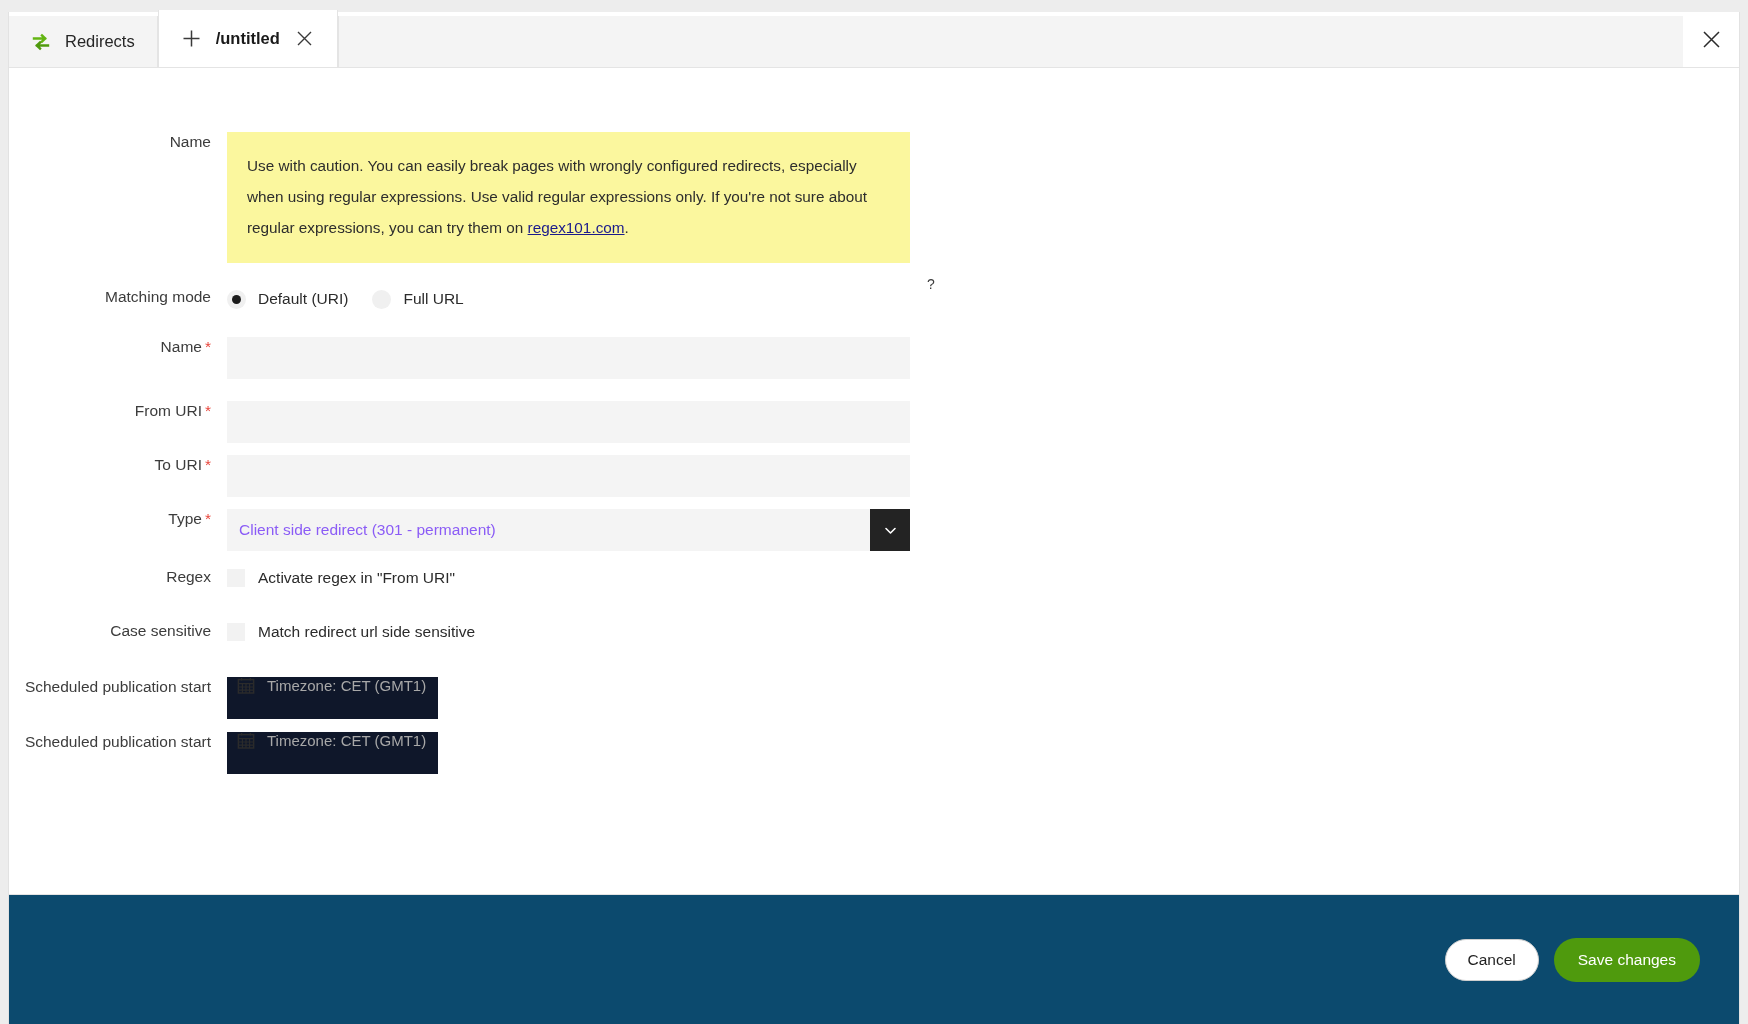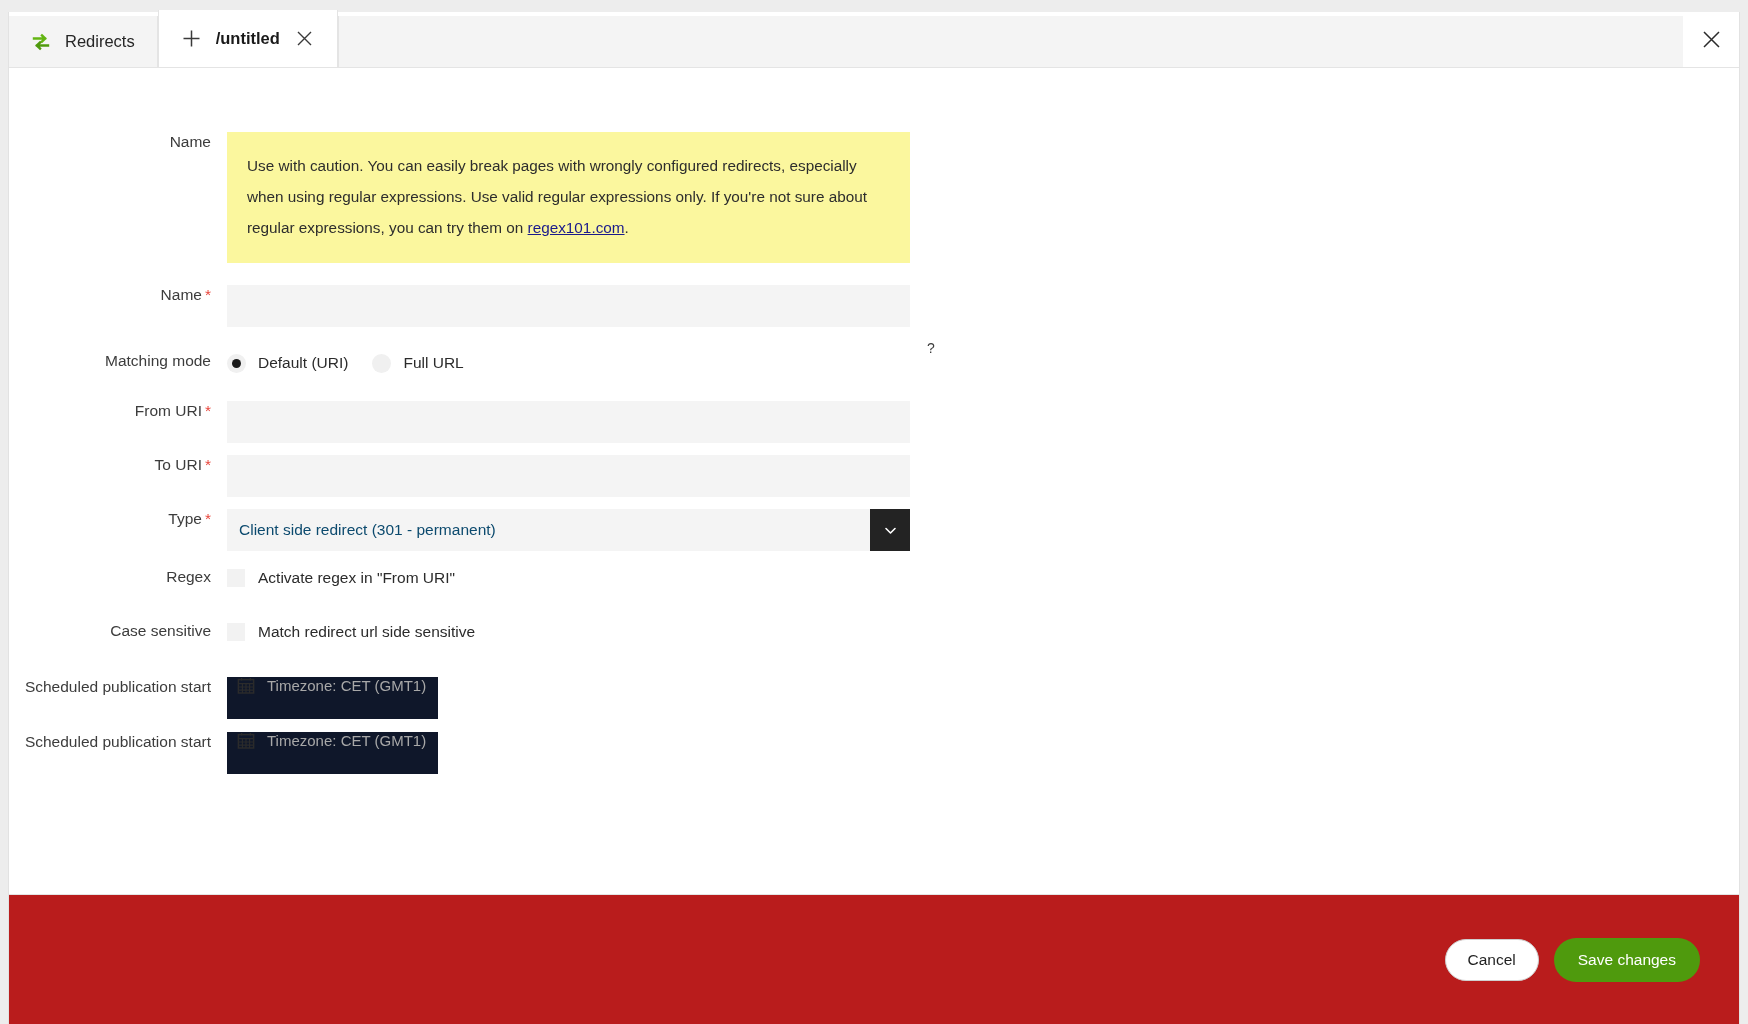--- a/index.html
+++ b/index.html
@@ -136,21 +136,21 @@
 
   .select-wrap {
     width: 683px; height: 42px;
     display: flex; align-items: stretch;
     background: #f4f4f4;
   }
   .select-val {
     flex: 1 1 auto;
     display: flex; align-items: center;
     padding: 0 12px;
-    font-size: 15.5px; color: #0c4a6e;
+    font-size: 15.5px; color: #8b5cf6;
   }
   .select-btn {
     flex: 0 0 40px;
     background: #232323;
     display: flex; align-items: center; justify-content: center;
     cursor: pointer;
   }
   .select-btn svg { width: 15px; height: 15px; }
 
   .check-row { display: flex; align-items: center; height: 22px; }
@@ -179,21 +179,21 @@
   }
 
   
   .footer {
     flex: 0 0 auto;
     height: 131px;
     border-top: 1px solid #e4e4e4;
     display: flex; align-items: center; justify-content: flex-end;
     padding-right: 39px;
     gap: 15px;
-    background: #b91c1c;
+    background: #0c4a6e;
   }
   .btn {
     font-family: "Liberation Sans", sans-serif;
     font-size: 15.5px;
     border-radius: 22px;
     cursor: pointer;
     display: inline-flex; align-items: center; justify-content: center;
   }
   .btn-cancel {
     height: 42px; min-width: 84px; padding: 0 22px;
@@ -249,27 +249,20 @@
     </div>
   </div>
 
   <div class="content">
    <div class="form">
 
     <div class="row">
       <div class="label">Name</div>
       <div class="field">
         <div class="note-box"><span>Use with caution. You can easily break pages with wrongly configured redirects, especially when using regular expressions. Use valid regular expressions only. If you're not sure about regular expressions, you can try them on </span><a href="#">regex101.com</a><span>.</span></div>
-      </div>
-    </div>
-
-    <div class="row" style="margin-top:20px;">
-      <div class="label"><span>Name</span><span class="req">*</span></div>
-      <div class="field">
-        <input class="text-input" type="text" value="" placeholder="" style="">
       </div>
     </div>
 
     <div class="row" style="margin-top:24px;margin-bottom:26px;">
       <div class="label">Matching mode</div>
       <div class="field">
         <div class="radio-group">
           <label class="radio-opt">
             <span class="radio">
                     <span class="dot"></span>
@@ -278,20 +271,27 @@
           </label>
           <label class="radio-opt">
             <span class="radio"></span>
             <span class="radio-label">Full URL</span>
           </label>
         </div>
         <span class="help-mark">?</span>
       </div>
     </div>
 
+    <div class="row" style="margin-top:20px;">
+      <div class="label"><span>Name</span><span class="req">*</span></div>
+      <div class="field">
+        <input class="text-input" type="text" value="" placeholder="" style="">
+      </div>
+    </div>
+
     <div class="row" style="margin-bottom:12px;">
       <div class="label"><span>From URI</span><span class="req">*</span></div>
       <div class="field">
         <input class="text-input" type="text" value="" placeholder="" style="">
       </div>
     </div>
 
     <div class="row" style="margin-bottom:12px;">
       <div class="label"><span>To URI</span><span class="req">*</span></div>
       <div class="field">

